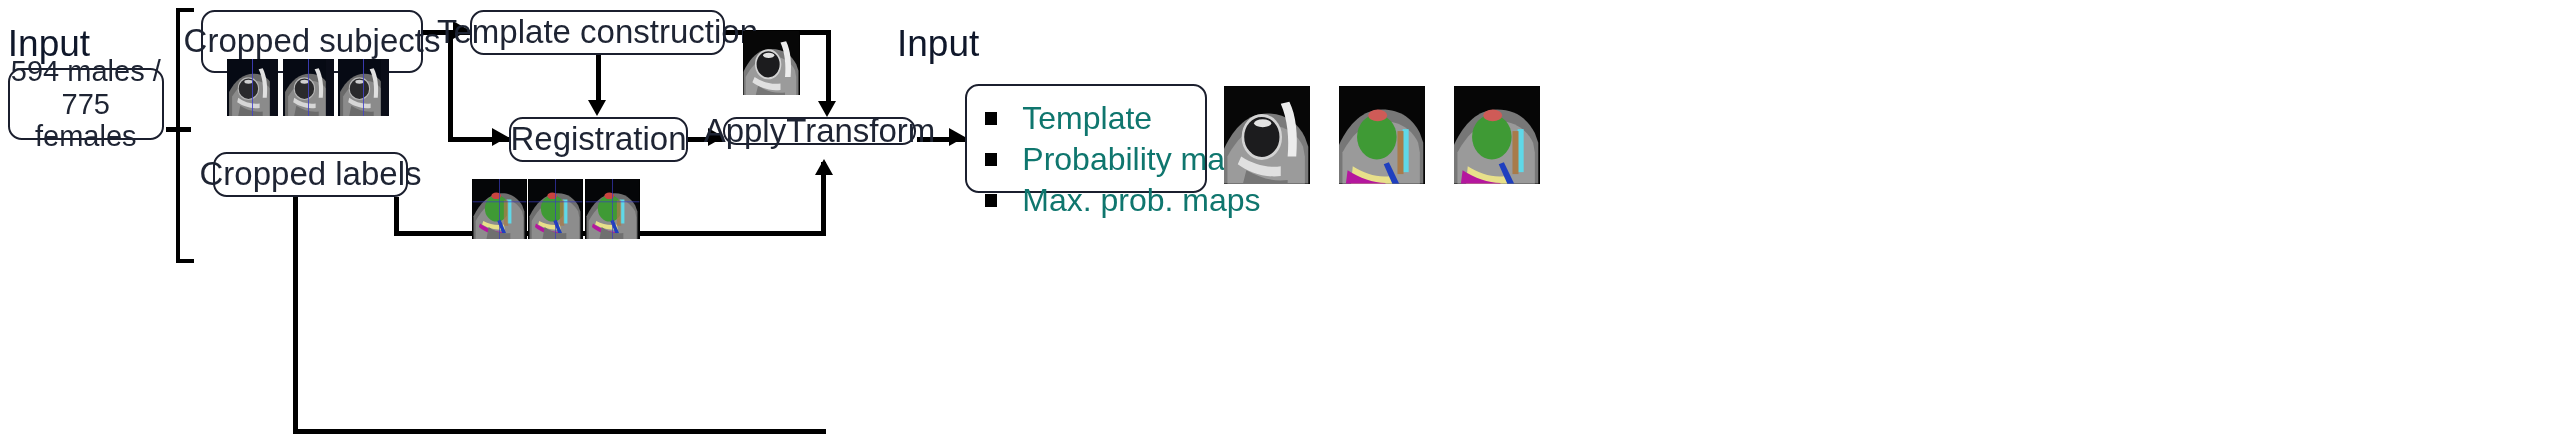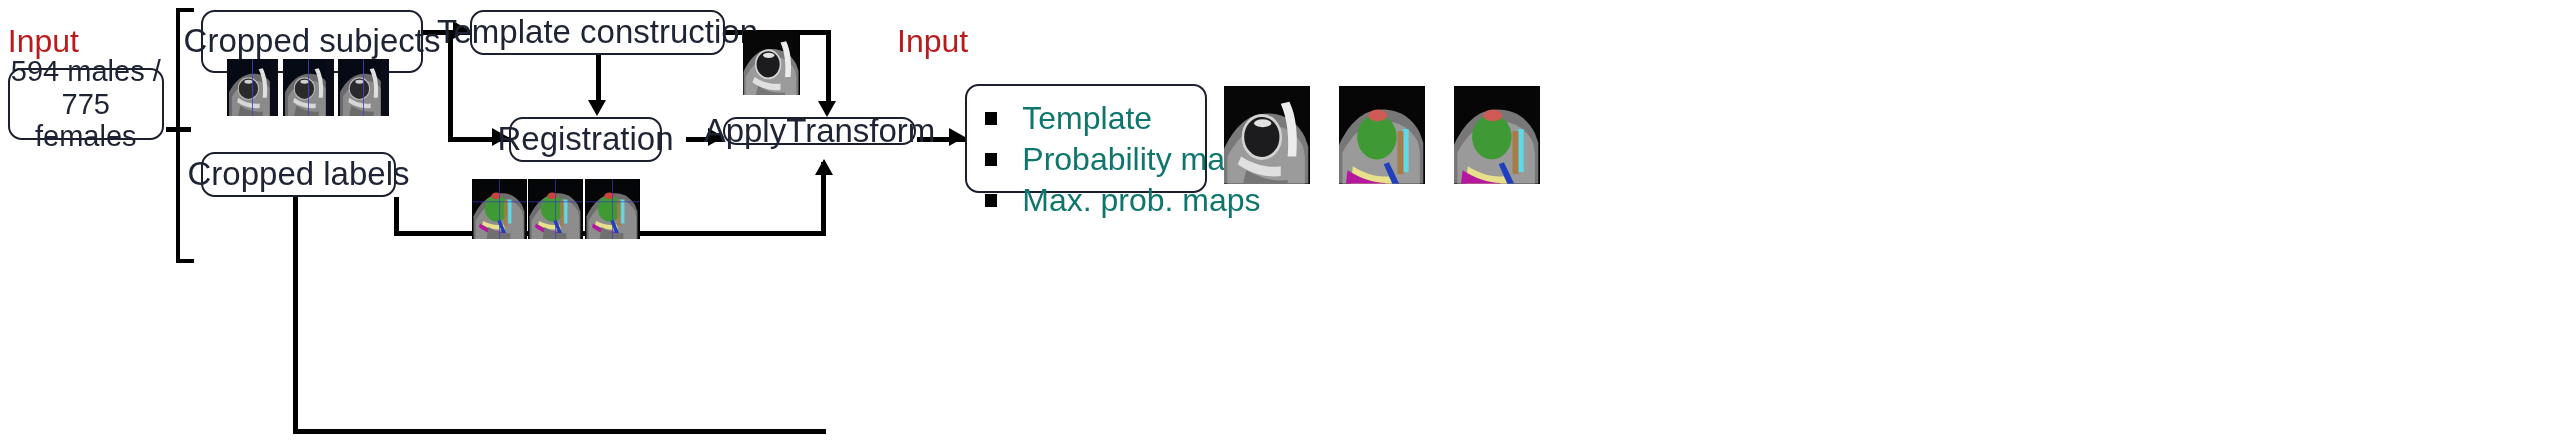--- a/index.html
+++ b/index.html
@@ -13,22 +13,22 @@
   #canvas {
     position: relative;
     width: 2576px;
     height: 449px;
     background: #ffffff;
     overflow: hidden;
   }
   
   .section-label {
     position: absolute;
-    color: #b91c1c;
-    font-size: 32px;
+    color: #0f172a;
+    font-size: 37px;
     font-weight: 400;
     letter-spacing: 0px;
     white-space: nowrap;
   }
   
   .node {
     position: absolute;
     box-sizing: border-box;
     background: #ffffff;
     border: 2px solid #1b1f2e;
@@ -227,25 +227,25 @@
   </div>
 
   <div class="node" style="left:470px; top:9.8px; width:255px; height:45px;">Template construction</div>
 
   <div class="mri" style="left:743px; top:31px; width:57px; height:64px;">
     <svg viewBox="0 0 58 66" width="57" height="64">
         <use href="#sym-template"></use>
       </svg>
   </div>
 
-  <div class="node" style="left:509px; top:117px; width:153px; height:45px;">Registration</div>
+  <div class="node" style="left:509px; top:117px; width:179px; height:45px;">Registration</div>
 
   <div class="node" style="left:723px; top:117px; width:193px; height:28px;">ApplyTransform</div>
 
-  <div class="node" style="left:201px; top:152px; width:195px; height:45px;">Cropped labels</div>
+  <div class="node" style="left:213px; top:152px; width:195px; height:45px;">Cropped labels</div>
 
   <div class="mri" style="left:472px; top:179px; width:55px; height:60px;">
     <svg viewBox="0 0 56 62" width="55" height="60">
         <use href="#sym-orbit-labeled"></use>
       </svg>
   </div>
   <div class="mri" style="left:528px; top:179px; width:55px; height:60px;">
     <svg viewBox="0 0 56 62" width="55" height="60">
         <use href="#sym-orbit-labeled"></use>
       </svg>

